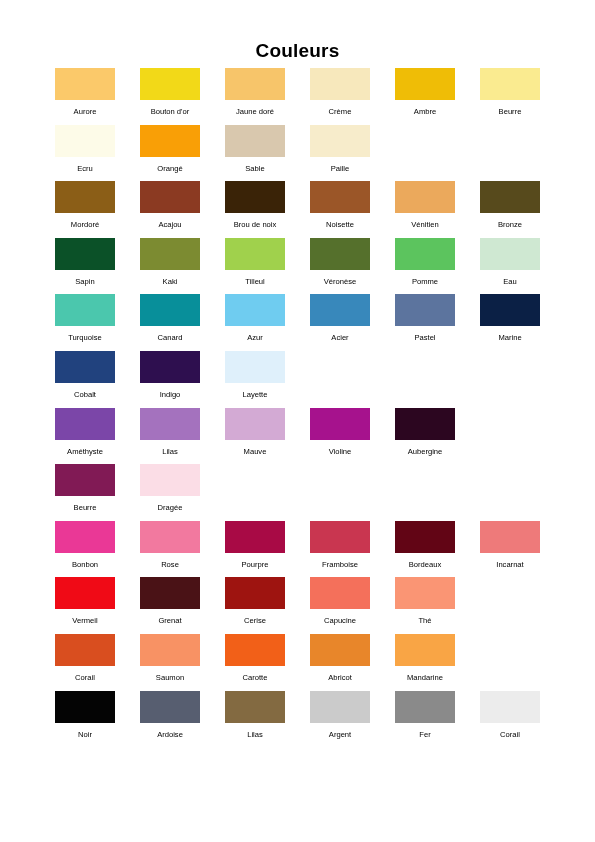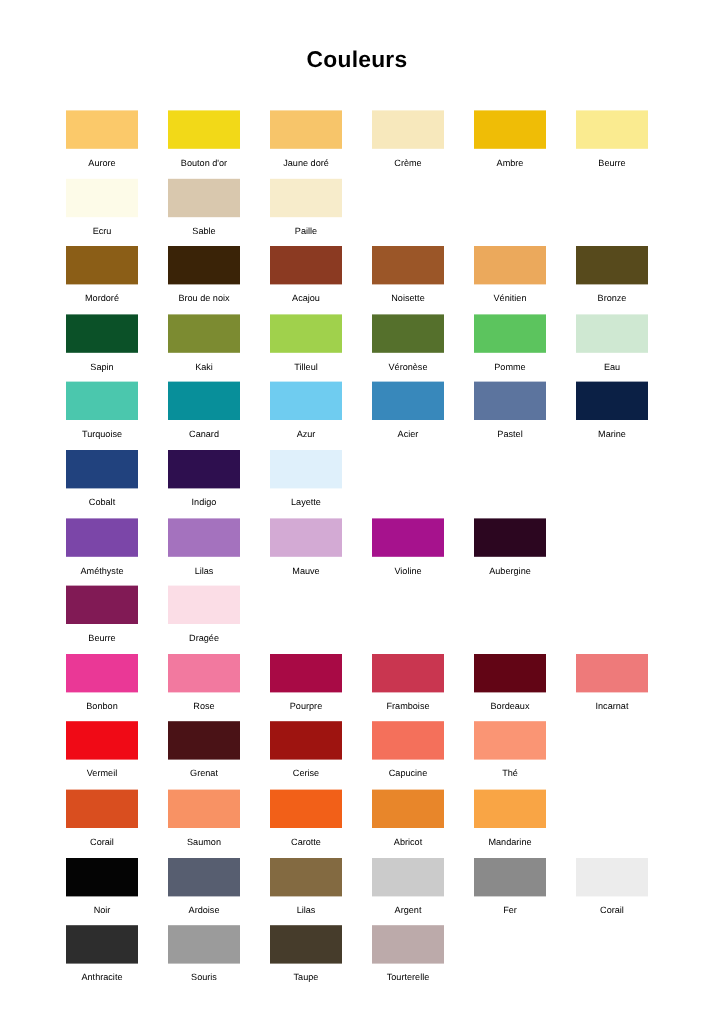--- a/index.html
+++ b/index.html
@@ -31,21 +31,21 @@
     margin: 0;
     padding-top: 40px;
     padding-bottom: 0;
     color: #000000;
   }
 
   .palette {
     margin: 0;
     padding: 0;
     position: absolute;
-    top: 92px;
+    top: 68px;
     left: 55px;
     width: 485px;
   }
 
   .row {
     display: flex;
     height: 56.6px;
     width: 100%;
   }
 
@@ -109,44 +109,48 @@
           <div class="swatch" style="background-color: rgb(250, 235, 144);"></div>
           <div class="label">Beurre</div>
         </div>
       </div>
       <div class="row">
         <div class="cell">
           <div class="swatch" style="background-color: rgb(253, 251, 232);"></div>
           <div class="label">Ecru</div>
         </div>
         <div class="cell">
+          <div class="swatch" style="background-color: rgb(249, 159, 6);"></div>
+          <div class="label">Orangé</div>
+        </div>
+        <div class="cell">
           <div class="swatch" style="background-color: rgb(217, 200, 174);"></div>
           <div class="label">Sable</div>
         </div>
         <div class="cell">
           <div class="swatch" style="background-color: rgb(247, 236, 203);"></div>
           <div class="label">Paille</div>
         </div>
         <div class="cell empty"></div>
         <div class="cell empty"></div>
       </div>
       <div class="row">
         <div class="cell">
           <div class="swatch" style="background-color: rgb(139, 94, 23);"></div>
           <div class="label">Mordoré</div>
         </div>
         <div class="cell">
+          <div class="swatch" style="background-color: rgb(139, 58, 34);"></div>
+          <div class="label">Acajou</div>
+        </div>
+        <div class="cell">
           <div class="swatch" style="background-color: rgb(58, 35, 7);"></div>
           <div class="label">Brou de noix</div>
         </div>
         <div class="cell">
-          <div class="swatch" style="background-color: rgb(139, 58, 34);"></div>
-          <div class="label">Acajou</div>
-        </div>
-        <div class="cell">
           <div class="swatch" style="background-color: rgb(155, 86, 40);"></div>
           <div class="label">Noisette</div>
         </div>
         <div class="cell">
           <div class="swatch" style="background-color: rgb(235, 169, 92);"></div>
           <div class="label">Vénitien</div>
         </div>
         <div class="cell">
           <div class="swatch" style="background-color: rgb(87, 74, 28);"></div>
           <div class="label">Bronze</div>
@@ -346,35 +350,15 @@
         </div>
         <div class="cell">
           <div class="swatch" style="background-color: rgb(138, 138, 138);"></div>
           <div class="label">Fer</div>
         </div>
         <div class="cell">
           <div class="swatch" style="background-color: rgb(236, 236, 236);"></div>
           <div class="label">Corail</div>
         </div>
       </div>
-      <div class="row">
-        <div class="cell">
-          <div class="swatch" style="background-color: rgb(45, 45, 45);"></div>
-          <div class="label">Anthracite</div>
-        </div>
-        <div class="cell">
-          <div class="swatch" style="background-color: rgb(155, 155, 155);"></div>
-          <div class="label">Souris</div>
-        </div>
-        <div class="cell">
-          <div class="swatch" style="background-color: rgb(70, 60, 43);"></div>
-          <div class="label">Taupe</div>
-        </div>
-        <div class="cell">
-          <div class="swatch" style="background-color: rgb(188, 170, 170);"></div>
-          <div class="label">Tourterelle</div>
-        </div>
-        <div class="cell empty"></div>
-        <div class="cell empty"></div>
-      </div>
     </div>
 
 </div>
 
 </body></html>

